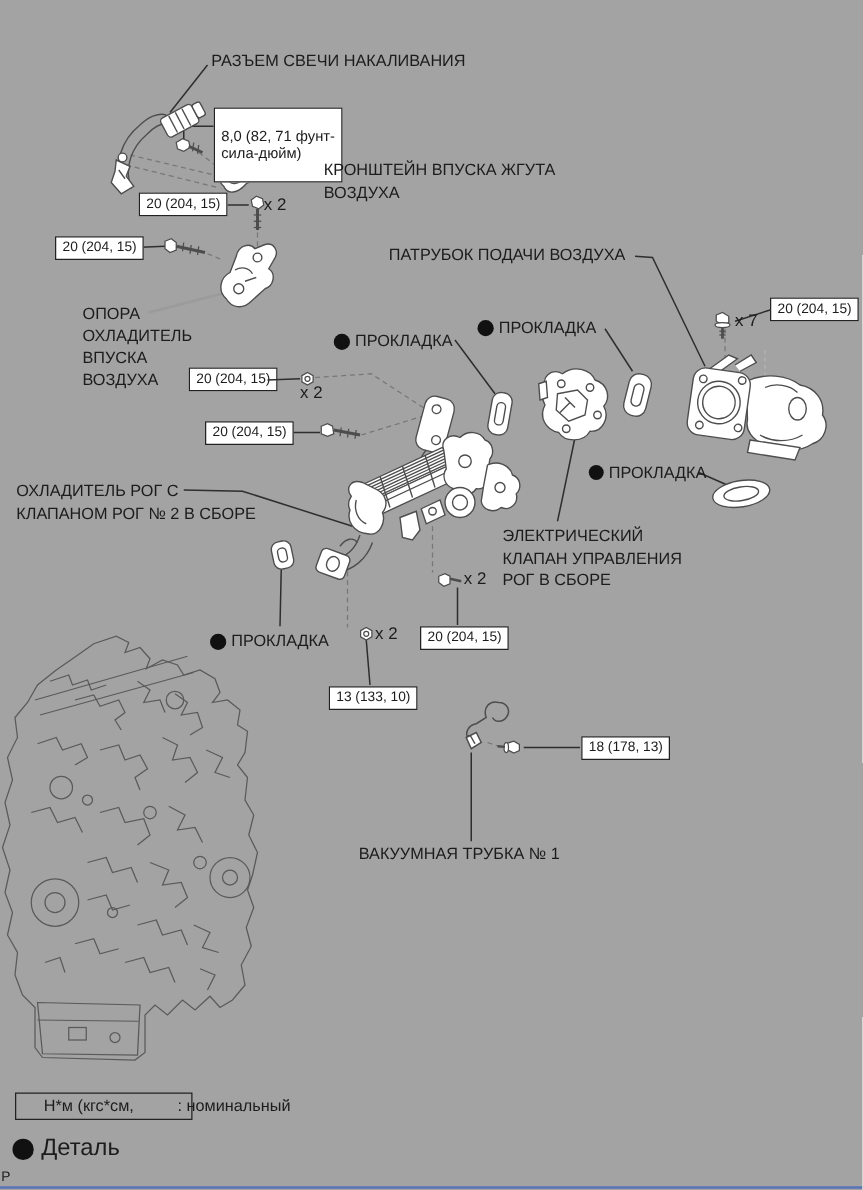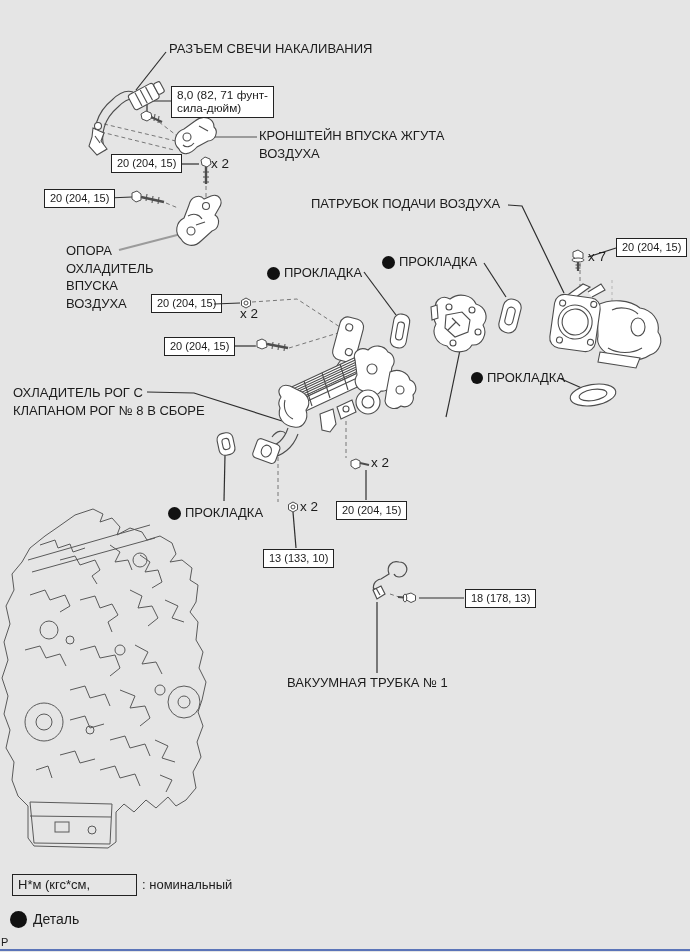--- a/index.html
+++ b/index.html
@@ -1,28 +1,28 @@
 <!DOCTYPE html>
 <html><head>
 <meta charset="utf-8">
 <style>
   html,body{margin:0;padding:0;background:#fff;}
-  #page{position:relative;width:690px;height:952px;background:#e5e5e5;overflow:hidden;
+  #page{position:relative;width:690px;height:952px;background:#a3a3a3;overflow:hidden;
         font-family:"Liberation Sans",sans-serif;color:#1c1c1c;}
   #art{position:absolute;left:0;top:0;}
   .lbl{position:absolute;font-size:13px;line-height:14px;white-space:nowrap;color:#1c1c1c;}
   .lbl .ln{line-height:17.5px;}
   .tbox{position:absolute;border:1.6px solid #222;background:#fff;font-size:11px;
         line-height:14px;padding:1px 5px 2px;white-space:nowrap;color:#1c1c1c;}
   .tbox2{position:absolute;border:1.6px solid #222;background:#fff;font-size:11.8px;
-        line-height:13px;padding:2px 5px;white-space:nowrap;color:#1c1c1c;}
+        line-height:13px;padding:16px 5px;white-space:nowrap;color:#1c1c1c;}
   .qty{position:absolute;font-size:13.5px;white-space:nowrap;color:#1c1c1c;}
   .dot{position:absolute;background:#111;border-radius:50%;}
   .legendbox{position:absolute;left:12px;top:874px;width:118px;height:20px;border:1.6px solid #222;
-        font-size:13px;line-height:20px;padding-left:5px;white-space:nowrap;}
+        font-size:13px;line-height:20px;padding-left:22px;white-space:nowrap;}
   .small{position:absolute;font-size:11px;color:#1c1c1c;}
   .divider{position:absolute;left:0;top:949px;width:690px;height:2px;}
 </style>
 </head>
 <body>
 
 <div id="page">
 
 <svg id="art" width="690" height="952" viewBox="0 0 690 952">
 
@@ -348,41 +348,46 @@
     <g stroke="#2e2e2e" stroke-width="1.2">
       <line x1="214" y1="304" x2="240" y2="303"></line>
       <line x1="227" y1="346" x2="256" y2="346"></line>
     </g>
   </svg>
 
   <div class="tbox" style="left:164px;top:337px">20 (204, 15)</div>
 
   <div class="lbl" style="left:13px;top:384px">
     <div class="ln">ОХЛАДИТЕЛЬ РОГ С</div>
-    <div class="ln">КЛАПАНОМ РОГ № 8 В СБОРЕ</div>
+    <div class="ln">КЛАПАНОМ РОГ № 2 В СБОРЕ</div>
   </div>
 
   <span class="dot" style="left:471px;top:372px;width:12px;height:12px"></span>
   <div class="lbl" style="left:487px;top:371px">ПРОКЛАДКА</div>
 
+  <div class="lbl" style="left:402px;top:420px">
+    <div class="ln">ЭЛЕКТРИЧЕСКИЙ</div>
+    <div class="ln">КЛАПАН УПРАВЛЕНИЯ</div>
+    <div class="ln">РОГ В СБОРЕ</div>
+  </div>
 
   <div class="qty" style="left:371px;top:455px">x 2</div>
   <div class="tbox" style="left:336px;top:501px">20 (204, 15)</div>
 
   <span class="dot" style="left:168px;top:507px;width:13px;height:13px"></span>
   <div class="lbl" style="left:185px;top:506px">ПРОКЛАДКА</div>
   <div class="qty" style="left:300px;top:499px">x 2</div>
 
   <div class="tbox" style="left:263px;top:549px">13 (133, 10)</div>
   <div class="tbox" style="left:465px;top:589px">18 (178, 13)</div>
 
   <div class="lbl" style="left:287px;top:676px">ВАКУУМНАЯ ТРУБКА № 1</div>
 
   <div class="legendbox">Н*м (кгс*см,</div>
   <div class="lbl" style="left:142px;top:878px">: номинальный</div>
 
   <span class="dot" style="left:10px;top:911px;width:17px;height:17px"></span>
-  <div class="lbl" style="left:33px;top:912px;font-size:14px">Деталь</div>
+  <div class="lbl" style="left:33px;top:912px;font-size:19px">Деталь</div>
 
   <div class="small" style="left:1px;top:936px">Р</div>
 
   <div class="divider" style="background: rgb(91, 116, 184);"></div>
 </div>
 
 </body></html>

